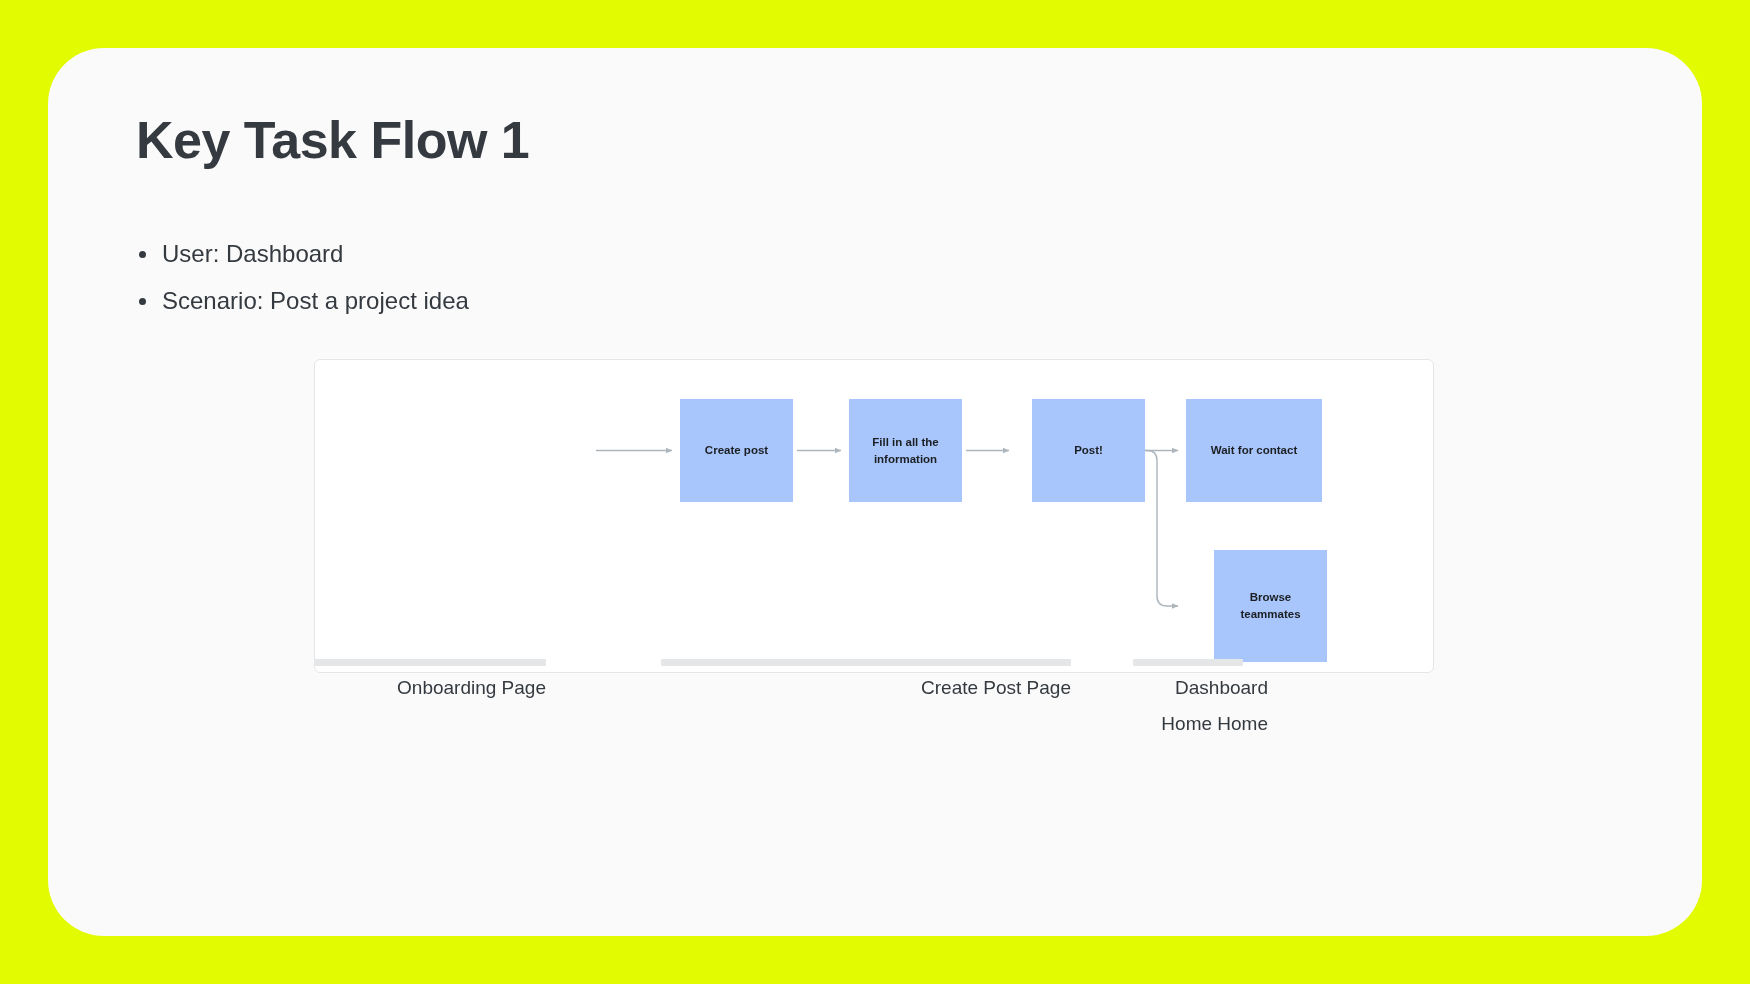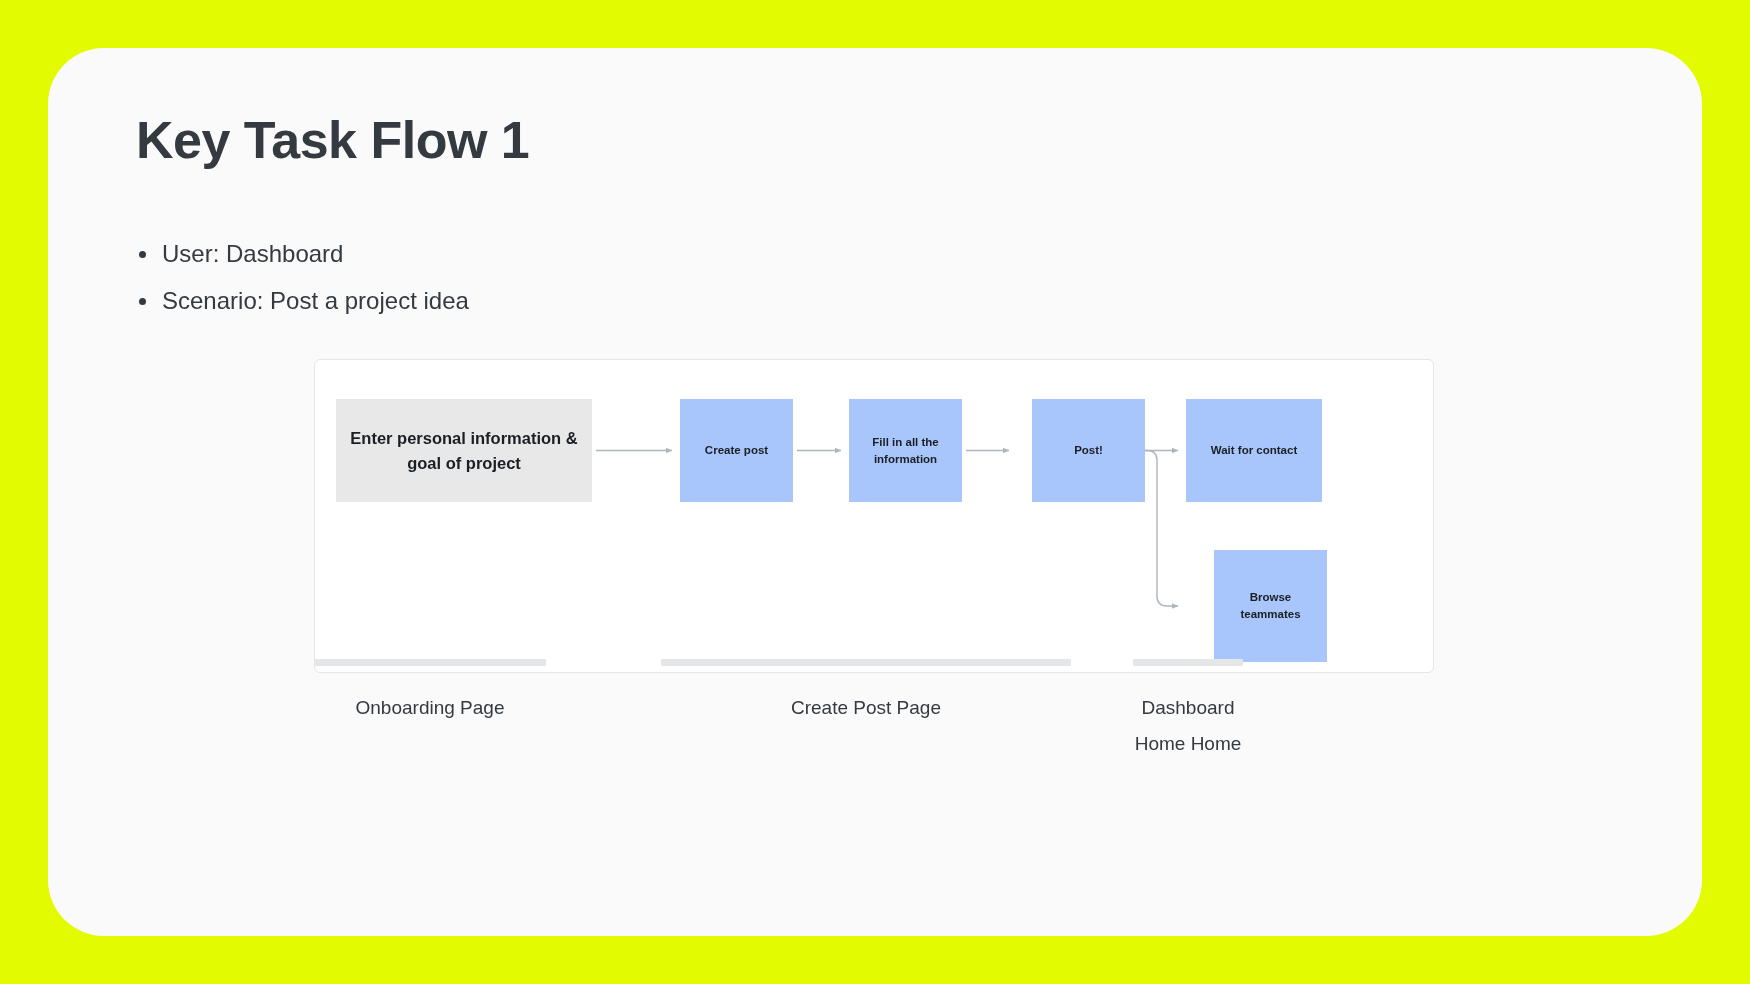--- a/index.html
+++ b/index.html
@@ -132,23 +132,22 @@
     border-radius: 1px;
   }
   .rail-onboarding { left: 266px; top: 611px; width: 232px; }
   .rail-createpost { left: 613px; top: 611px; width: 410px; }
   .rail-dashboard  { left: 1085px; top: 611px; width: 110px; }
 
   .caption {
     position: absolute;
     font-size: 19px;
     color: #343a40;
-    text-align: center;
+    text-align: right;
     white-space: nowrap;
-    margin-top: 20px;
   }
   .caption-onboarding { left: 266px; top: 629px; width: 232px; }
   .caption-createpost { left: 613px; top: 629px; width: 410px; }
   .caption-dashboard  { left: 1060px; top: 629px; width: 160px; }
   .caption-homepage   { left: 1060px; top: 665px; width: 160px; }
 </style>
 </head>
 <body>
 
 <div class="slide-card">
@@ -181,21 +180,20 @@
         <path d="M482,90.5 L526,90.5"></path>
 
         <path d="M651,90.5 L694,90.5"></path>
 
         <path d="M819,90.5 L863,90.5"></path>
 
         <path d="M819,90.5 L832,90.5 Q842,90.5 842,100.5 L842,236 Q842,246 852,246 L863,246"></path>
       </g>
     </svg>
 
-    <div class="flow-node start node-enter">Enter personal information &amp; goal of project</div>
     <div class="flow-node blue node-create-post">Create post</div>
     <div class="flow-node blue node-fill-info">Fill in all the information</div>
     <div class="flow-node blue node-post">Post!</div>
     <div class="flow-node blue node-wait">Wait for contact</div>
     <div class="flow-node blue node-browse">Browse teammates</div>
 
   </div>
 
   <div class="rail rail-onboarding"></div>
   <div class="rail rail-createpost"></div>

